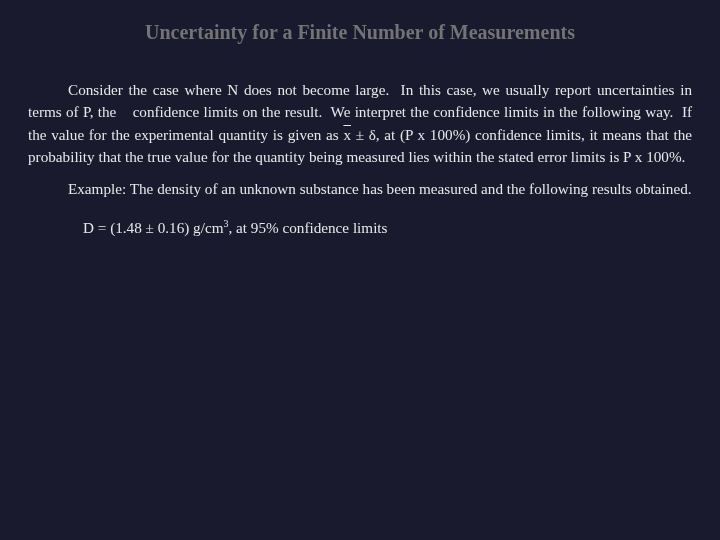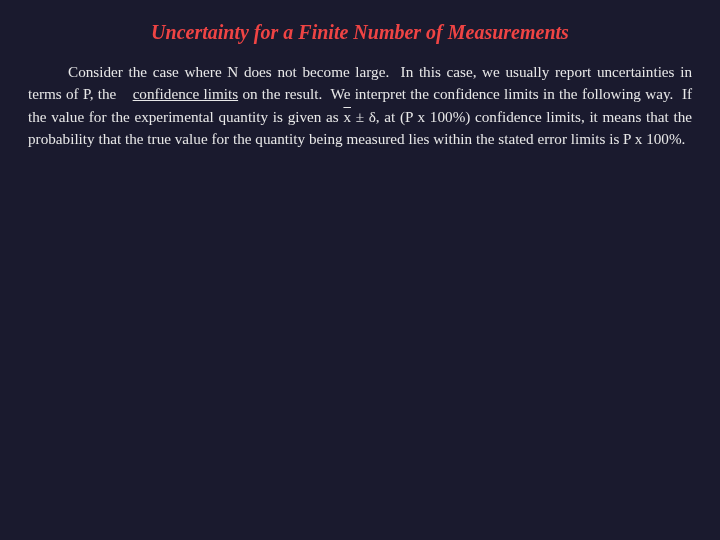--- a/index.html
+++ b/index.html
@@ -24,38 +24,36 @@
       height: 540px;
       padding: 18px 28px 18px 28px;
       display: flex;
       flex-direction: column;
     }
 
     .title {
       font-size: 20px;
       font-weight: bold;
       text-align: center;
-      margin-bottom: 14px;
-      color: #ef4444;
-      font-style: italic;
+      margin-bottom: 32px;
+      color: #737373;
     }
 
     .body-text {
       font-size: 15.2px;
       line-height: 1.47;
       text-align: justify;
       color: #e8e8e8;
     }
 
     .indent {
       text-indent: 40px;
     }
 
     .underline {
-      text-decoration: underline;
       margin-left: 12px;
     }
 
     .paragraph {
       margin-bottom: 10px;
     }
 
     .equation-line {
       margin: 6px 0 6px 55px;
       font-size: 15.2px;
@@ -77,17 +75,23 @@
 <body>
 
 <div class="page">
 
   <div class="title">Uncertainty for a Finite Number of Measurements</div>
 
   <div class="paragraph body-text">
     <span class="indent" style="display:inline-block; width:40px;"></span>Consider the case where N does not become large.&nbsp; In this case, we usually report uncertainties in terms of P, the <span class="underline">confidence limits</span> on the result.&nbsp; We interpret the confidence limits in the following way.&nbsp; If the value for the experimental quantity is given as <span class="x-bar">x</span> ± δ, at (P x 100%) confidence limits, it means that the probability that the true value for the quantity being measured lies within the stated error limits is P x 100%.
   </div>
 
+  <div class="paragraph body-text">
+    <span style="display:inline-block; width:40px;"></span>Example: The density of an unknown substance has been measured and the following results obtained.
+  </div>
 
+  <div class="equation-line body-text">
+    D = (1.48 ± 0.16) g/cm<sup>3</sup>, at 95% confidence limits
+  </div>
 
 
 
 </div>
 
 </body></html>

